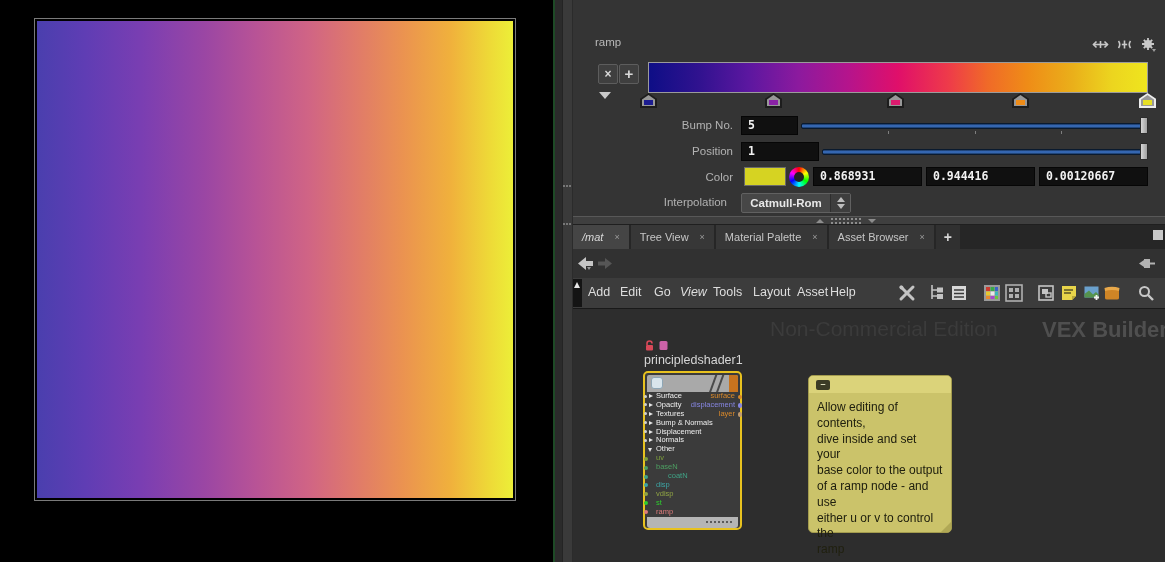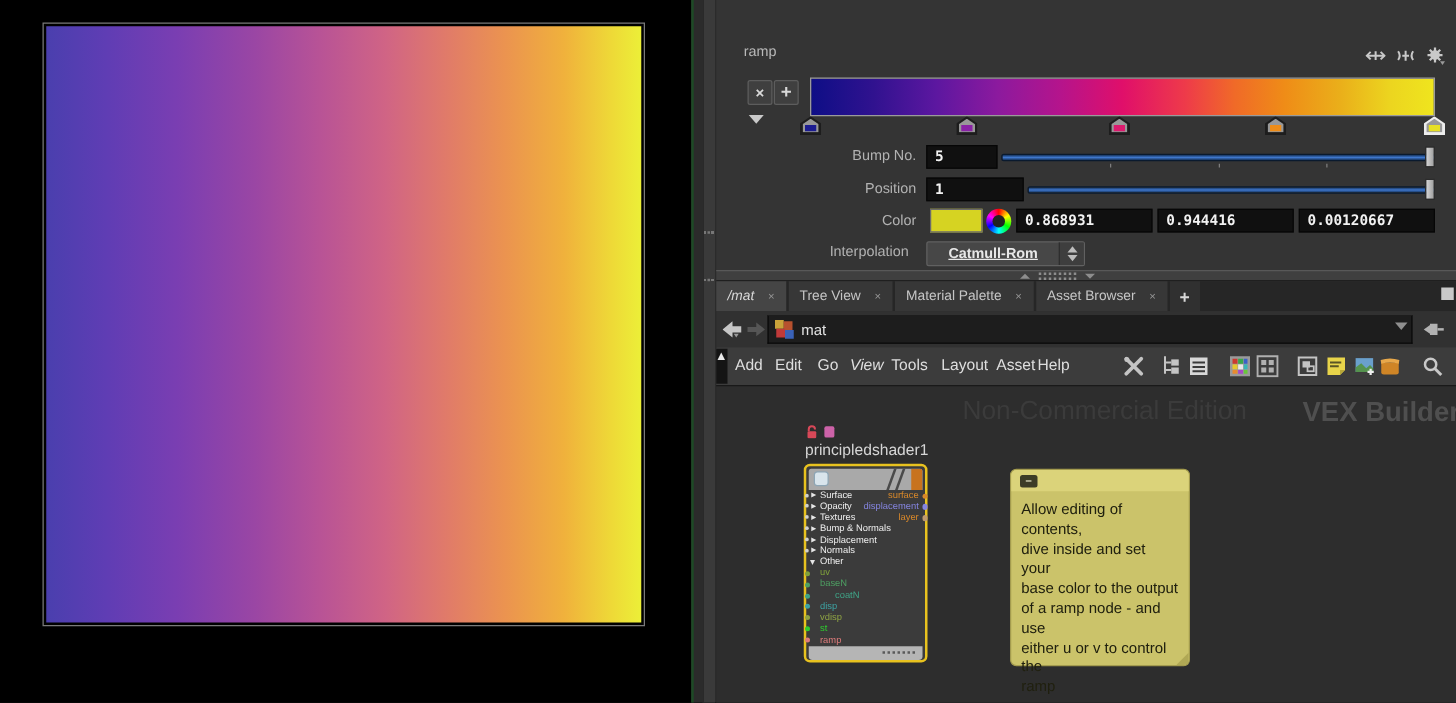--- a/index.html
+++ b/index.html
@@ -246,21 +246,21 @@
     </div>
 
     <div class="p-label" style="left:40px; top:171px;">Color</div>
     <div class="color-swatch" style="left: 171px; top: 167px; background: rgb(214, 211, 34);"></div>
     <div class="color-wheel" style="left:216px; top:167px;"></div>
     <div class="p-field" style="left:240px; top:167px; width:109px;">0.868931</div>
     <div class="p-field" style="left:353px; top:167px; width:109px;">0.944416</div>
     <div class="p-field" style="left:466px; top:167px; width:109px;">0.00120667</div>
 
     <div class="p-label" style="left:34px; top:196px;">Interpolation</div>
-    <div class="dropdown" style="left:168px; top:193px; width:127px;text-decoration:underline;">
+    <div class="dropdown" style="left:168px; top:193px; width:110px;">
       <div class="dd-label">Catmull-Rom</div>
       <div class="dd-spin">
         <div class="up"></div>
         <div class="down"></div>
       </div>
     </div>
   </div>
 
   <div id="h-splitter">
     <div class="tri-up-s"></div>
@@ -290,30 +290,20 @@
   </div>
 
   <div id="path-bar">
     <svg class="abs" style="left:5px; top:7px;" width="17" height="15" viewBox="0 0 17 15">
       <path d="M0 7.5 L8 1 L8 5 L15 5 L15 10 L8 10 L8 14 Z" fill="#c6c6c6"></path>
       <path d="M9 11 l4 0 -2 3 z" fill="#9a9a9a"></path>
     </svg>
     <svg class="abs" style="left:24px; top:8px;" width="15" height="13" viewBox="0 0 15 13">
       <path d="M15 6.5 L8 1 L8 4.5 L1 4.5 L1 8.5 L8 8.5 L8 12 Z" fill="#565656"></path>
     </svg>
-    <div id="path-field">
-      <div class="net-icon">
-        <i style="left:0; top:0; background:#c9a23a;"></i>
-        <i style="left:7px; top:1px; background:#b7512e;"></i>
-        <i style="left:1px; top:7px; background:#c03a3a;"></i>
-        <i style="left:8px; top:8px; background:#3a62b8;"></i>
-      </div>
-      <span id="path-text">mat</span>
-      <div id="path-dd"></div>
-    </div>
     <svg class="abs" style="left:564px; top:7px;" width="20" height="15" viewBox="0 0 20 15">
       <path d="M2 7.5 L7 4 L7 11 Z" fill="#b2b2b2"></path>
       <rect x="7" y="3" width="6" height="9" fill="#b2b2b2"></rect>
       <rect x="13" y="6.5" width="5" height="2" fill="#b2b2b2"></rect>
     </svg>
   </div>
 
   <div id="menu-bar">
     <div id="menu-grip">
         <div class="g-tri"></div>

